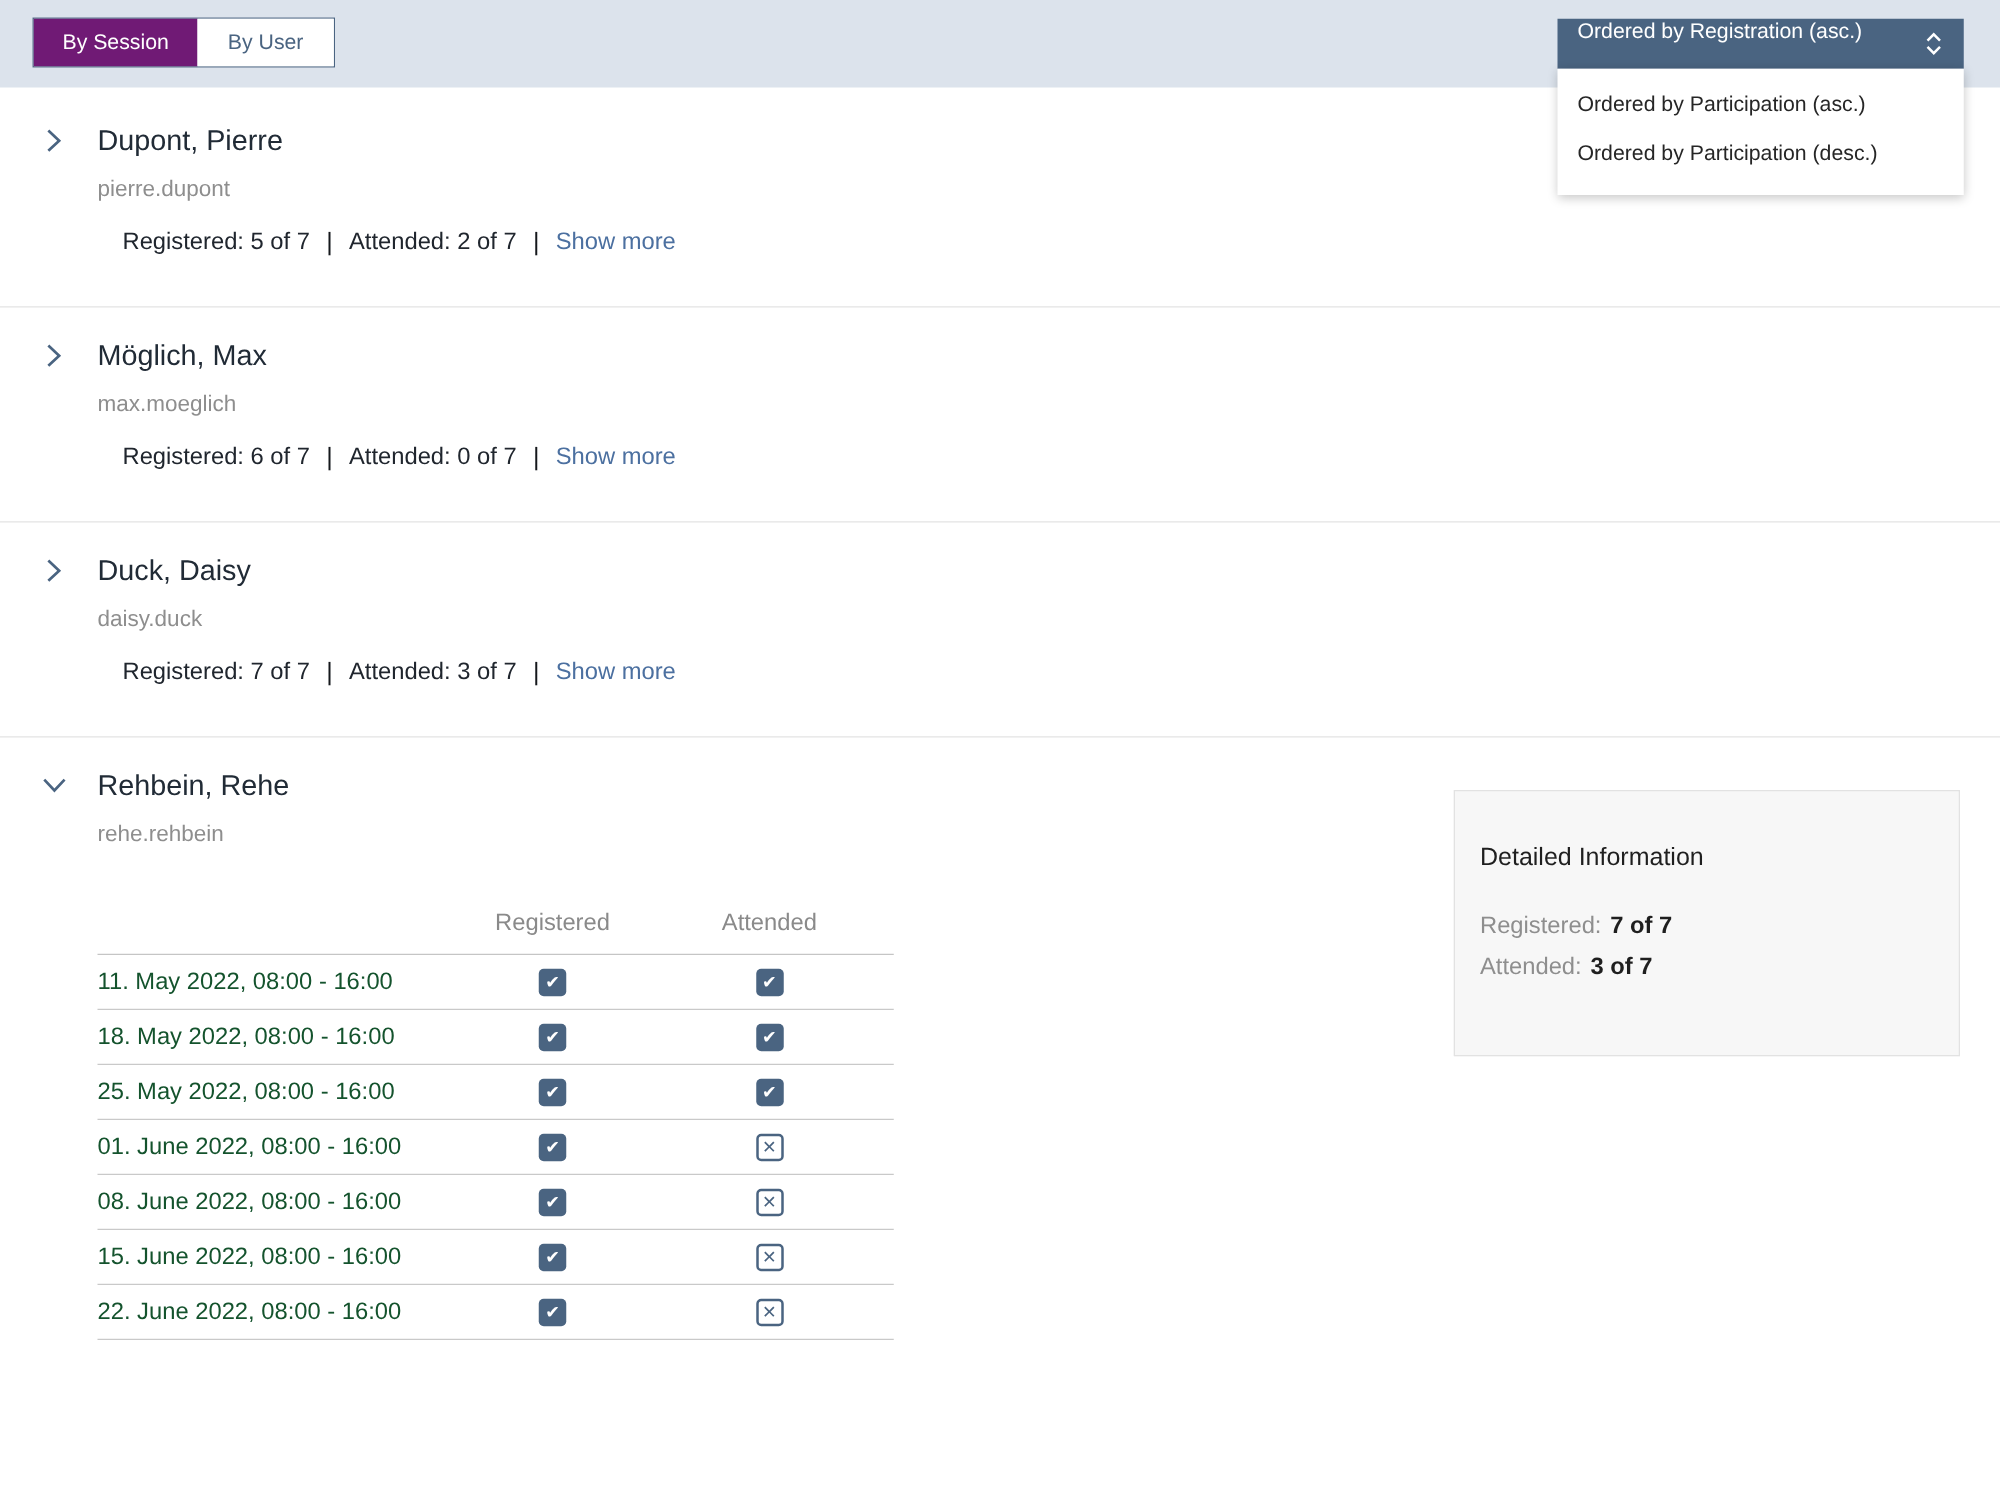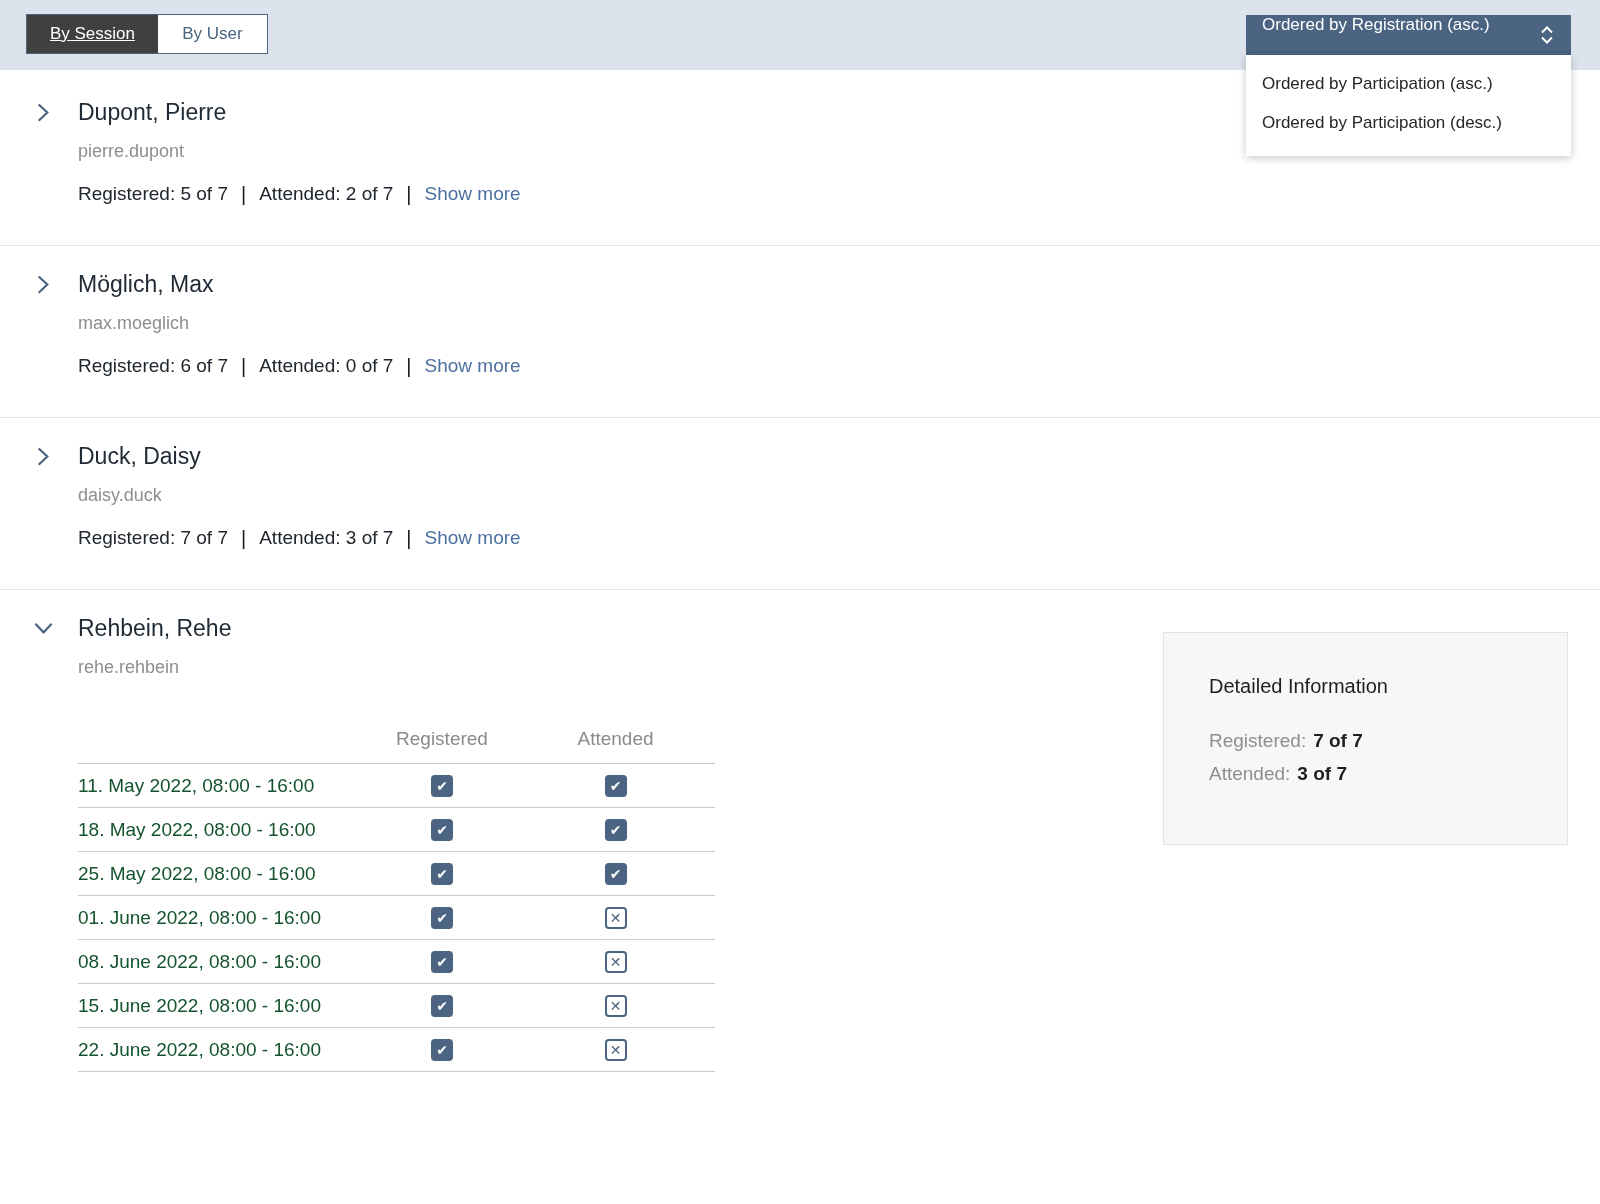--- a/index.html
+++ b/index.html
@@ -6,21 +6,21 @@
   html,body { width:1600px; height:1204px; background:#ffffff; overflow:hidden;
               font-family:"Liberation Sans", sans-serif; }
 
   
   .topbar { position:absolute; left:0; top:0; width:1600px; height:70px; background:#dce3ec; }
   .toggle-group { position:absolute; left:26px; top:14px; height:40px; display:flex;
                   border:1px solid #4a6481; background:#ffffff; }
   .toggle-btn { height:100%; display:flex; align-items:center; justify-content:center;
                 font-size:17px; cursor:pointer; border:none; background:transparent; 
                 font-family:"Liberation Sans", sans-serif; }
-  .toggle-btn.active { background:#404040; color:#ffffff; width:131px;text-decoration:underline; }
+  .toggle-btn.active { background:#701a75; color:#ffffff; width:131px; }
   .toggle-btn.inactive { background:#ffffff; color:#4a6481; width:109px; }
 
   
   .sort { position:absolute; left:1246px; top:15px; width:325px; }
   .sort-header { height:40px; background:#4a6481; color:#ffffff; font-size:17px;
                  display:flex; align-items:flex-start; padding:0 16px; cursor:pointer; position:relative; }
   .sort-header .updown { position:absolute; right:13px; top:9px; }
   .sort-menu { position:absolute; left:0; top:40px; width:325px; background:#ffffff;
                box-shadow:0 2px 8px rgba(0,0,0,0.22); padding:9px 0 14px 0; }
   .sort-item { height:39px; display:flex; align-items:center; padding-left:16px;
@@ -30,21 +30,21 @@
   .list { position:absolute; left:0; top:70px; width:1600px; }
   .user-row { position:relative; padding:24px 0 39px 78px; border-bottom:1px solid #e3e3e3; }
   .user-row:first-child { padding-top:28px; }
   .user-row.expanded { border-bottom:none; }
   .chev { position:absolute; left:30px; top:25px; width:26px; height:26px; cursor:pointer;
           background:none; border:none; }
   .user-row:first-child .chev { top:29px; }
   .user-name { font-size:23px; line-height:28px; color:#212b36; }
   .user-username { margin-top:13px; font-size:18px; line-height:24px; color:#8e8e8e; }
   .user-stats { margin-top:19px; font-size:19px; line-height:24px; color:#20262e;
-                display:flex; align-items:center; }
+                display:flex; align-items:center;margin-left:20px; }
   .stat-sep { margin:0 13px; color:#15181c; font-size:20px; }
   .show-more { color:#4c70a0; cursor:pointer; text-decoration:none; }
 
   
   .session-table { margin-top:48px; width:637px; }
   .st-row { display:grid; grid-template-columns:290px 148px 199px; align-items:center;
             height:44px; border-bottom:1px solid #c9c9c9; }
   .st-head { height:37px; align-items:start; border-bottom:1px solid #c5c5c5; }
   .st-head .st-col { font-size:19px; line-height:24px; color:#8a8a8a; text-align:center; }
   .st-date { font-size:19px; color:#14532d; }
@@ -52,21 +52,21 @@
   .checkbox { width:22px; height:22px; border-radius:4px; display:flex; align-items:center;
               justify-content:center; cursor:pointer;
               font-family:"DejaVu Sans", sans-serif; }
   .cb-checked { background:#4a6481; }
   .cb-checked::after { content:"✔"; color:#ffffff; font-size:14px; }
   .cb-crossed { background:#ffffff; border:2px solid #4a6481; }
   .cb-crossed::after { content:"✕"; color:#4a6481; font-size:14px; font-weight:bold; }
 
   
   .detail-panel { position:absolute; left:1163px; top:42px; width:405px; height:213px;
-                  background:#f7f7f7; border:1px solid #e2e2e2; padding:40px 45px; }
+                  background:#f7f7f7; border:1px solid #e2e2e2; padding:40px 20px; }
   .dp-title { font-size:20px; line-height:26px; color:#1f1f1f; }
   .dp-rows { margin-top:25px; }
   .dp-row { font-size:19px; line-height:33px; }
   .dp-label { color:#8e8e8e; margin-right:7px; }
   .dp-value { color:#1f1f1f; font-weight:bold; }
 </style>
 </head>
 <body>
 
 <div class="topbar">

